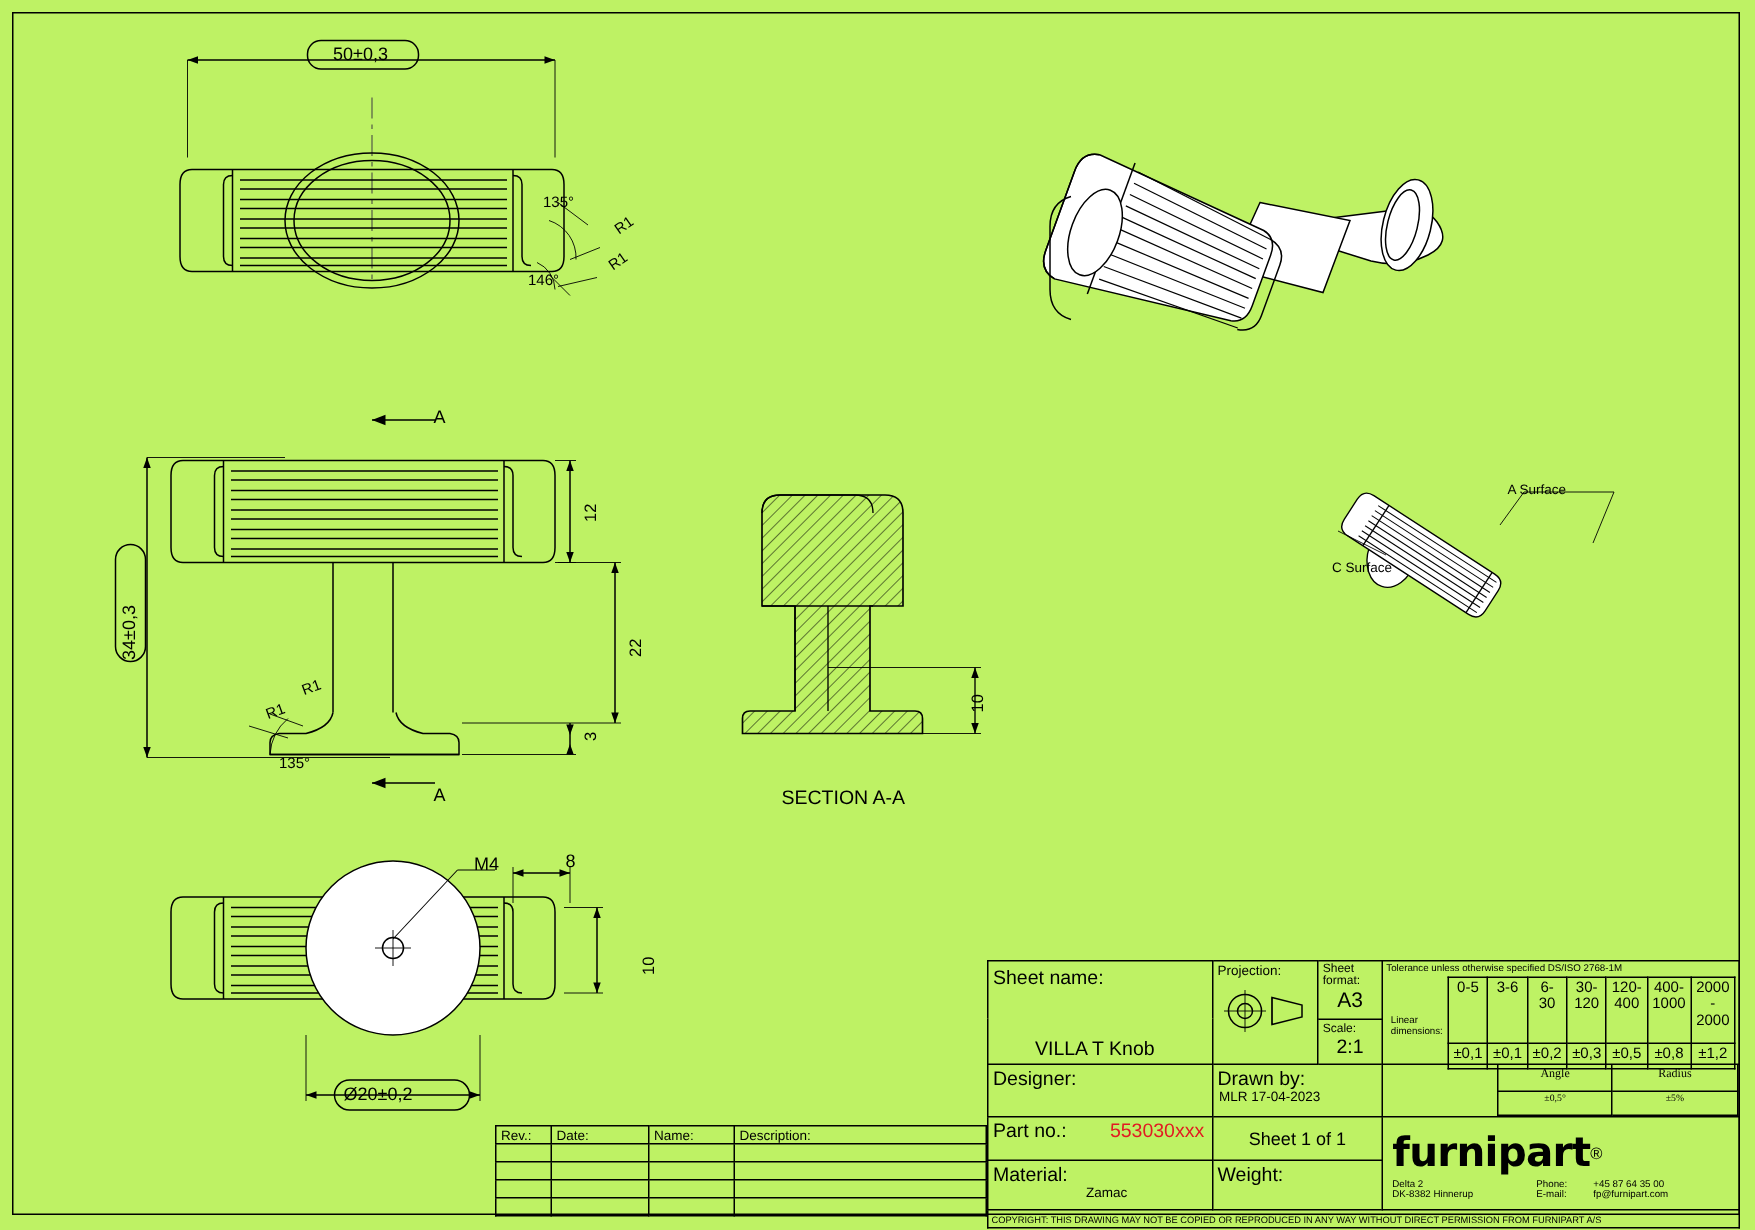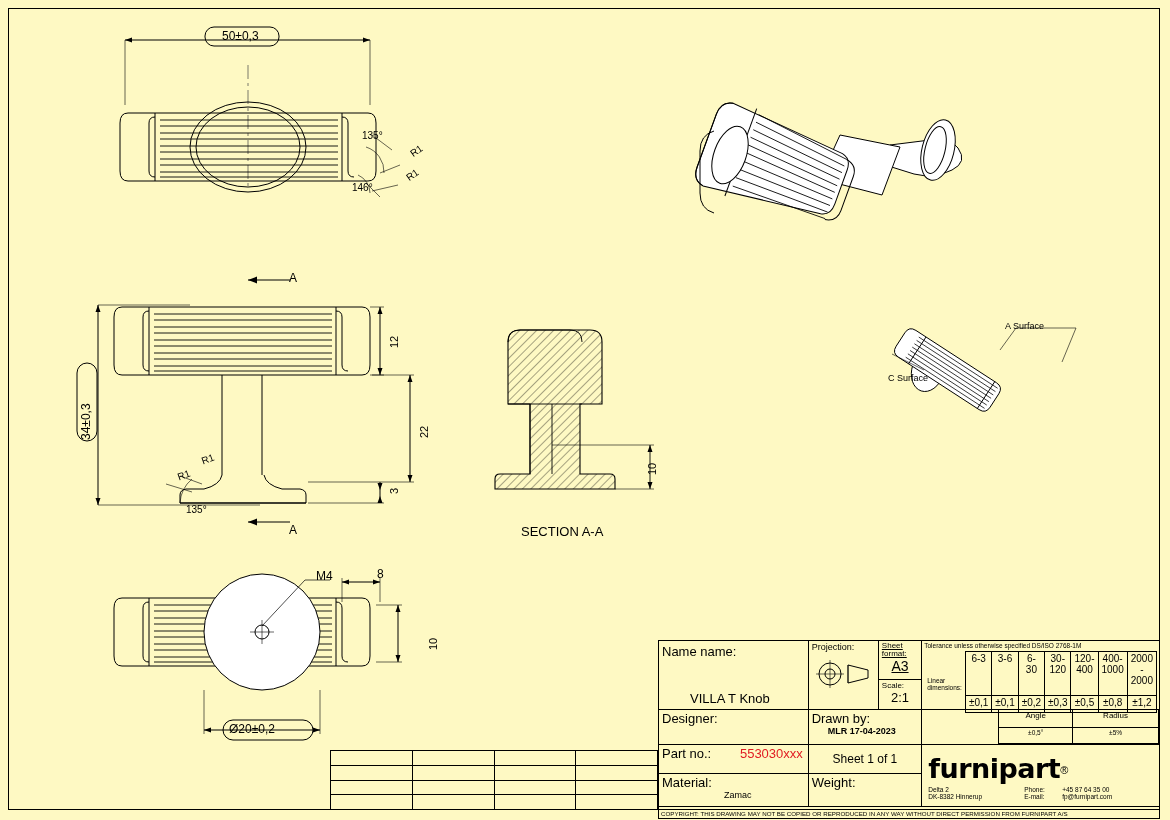--- a/index.html
+++ b/index.html
@@ -1,17 +1,17 @@
 <!DOCTYPE html>
 <html><head>
 <meta charset="utf-8">
 <style>
   html,body{margin:0;padding:0;background:#ffffff;}
   body{width:1170px;height:820px;font-family:"Liberation Sans",sans-serif;color:#000;}
-  #sheet{position:relative;width:1170px;height:820px;overflow:hidden;background:#fef9c3;}
+  #sheet{position:relative;width:1170px;height:820px;overflow:hidden;background:#bef264;}
   .border{position:absolute;left:8px;top:8px;width:1152px;height:802px;border:1px solid #000;box-sizing:border-box;}
   .abs{position:absolute;}
   svg{display:block;}
   .t{position:absolute;font-size:11px;line-height:1.1;white-space:nowrap;}
   .t9{font-size:9px;}
   .t8{font-size:8px;}
   .t10{font-size:10px;}
   .t12{font-size:12px;}
   .t13{font-size:13px;}
   .rot{transform-origin:left top;}
@@ -297,20 +297,26 @@
       <line x1="196" y1="8" x2="182" y2="42" stroke-width="0.6"></line>
       <line x1="44" y1="50" x2="12" y2="34" stroke-width="0.6"></line>
     </g>
   </svg>
   <div class="t t9" style="left:1005px;top:322px;">A Surface</div>
   <div class="t t9" style="left:888px;top:374px;">C Surface</div>
 
   <div id="revtable">
     <table>
       <tbody>
+          <tr>
+        <td style="width:30px">Rev.:</td>
+        <td style="width:58px">Date:</td>
+        <td style="width:50px">Name:</td>
+        <td>Description:</td>
+      </tr>
       <tr>
             <td></td>
             <td></td>
             <td></td>
             <td></td>
           </tr>
       <tr>
             <td></td>
             <td></td>
             <td></td>
@@ -331,53 +337,53 @@
     </tbody>
       </table>
   </div>
 
   <div id="titleblock">
     <table>
 
       <tbody>
           <tr>
         <td rowspan="2" style="width:178px;height:66px;">
-          <div class="t13" style="position:relative;font-size:13px;margin-top:2px;">Name name:</div>
+          <div class="t13" style="position:relative;font-size:13px;margin-top:2px;">Sheet name:</div>
           <div style="position:relative;font-size:13px;margin-top:32px;margin-left:28px;">VILLA T Knob</div>
         </td>
         <td rowspan="2" style="width:64px;" class="ctr">
           <div class="t9" style="position:relative;font-size:9px;text-align:left;">Projection:</div>
           <svg width="62" height="42">
             <g fill="none" stroke="#000" stroke-width="1">
               <circle cx="18" cy="22" r="11"></circle>
               <circle cx="18" cy="22" r="5"></circle>
               <line x1="4" y1="22" x2="32" y2="22" stroke-width="0.6"></line>
               <line x1="18" y1="8" x2="18" y2="36" stroke-width="0.6"></line>
               <path d="M36 13 l20 5 v8 l-20 5 z"></path>
               <line x1="36" y1="13" x2="36" y2="31" stroke-width="0.6"></line>
             </g>
           </svg>
         </td>
-        <td style="width:44px;text-decoration:underline;" class="ctr">
+        <td style="width:44px;" class="ctr">
           <div class="t8" style="font-size:8px;line-height:1.0;text-align:left;">Sheet format:</div>
           <div style="font-size:14px;">A3</div>
         </td>
         <td rowspan="2" style="width:216px;padding:1px 2px;">
           <div style="font-size:6.5px;">Tolerance unless otherwise specified DS/ISO 2768-1M</div>
           <table style="width:100%;border-collapse:collapse;margin-top:2px;">
             <tbody>
                   <tr>
               <td rowspan="2" style="border:none;font-size:6.5px;width:56px;vertical-align:middle;">
                 <span>Linear dimensions:</span>
               </td>
               <td style="border:none;padding:0;">
                 <table class="tol-table">
                   <tbody>
                           <tr>
-                    <td>6-3</td>
+                    <td>0-5</td>
                     <td>3-6</td>
                     <td>6-30</td>
                     <td>30-120</td>
                     <td>120-400</td>
                     <td>400-1000</td>
                     <td>2000 - 2000</td>
                   </tr>
                   <tr>
                     <td>±0,1</td>
                     <td>±0,1</td>
@@ -406,24 +412,24 @@
         </td>
       </tr>
 
       <tr>
         <td style="height:32px;">
           <div style="font-size:13px;">Designer:</div>
           <div style="font-size:10px;margin-left:28px;"></div>
         </td>
         <td colspan="2">
           <div style="font-size:13px;">Drawn by:</div>
-          <div style="font-size:9px;margin-left:16px;font-weight:bold;">MLR 17-04-2023</div>
+          <div style="font-size:9px;margin-left:1px;">MLR 17-04-2023</div>
         </td>
         <td rowspan="1" style="padding:0;">
-          <table style="width:100%;border-collapse:collapse;font-size:8px;">
+          <table style="width:100%;border-collapse:collapse;font-size:8px;font-family:Liberation Serif, serif;">
             <tbody>
                   <tr>
               <td style="border:none;width:70px;"></td>
               <td style="border-bottom:1px solid #000;border-left:1px solid #000;border-top:none;border-right:1px solid #000;text-align:center;">Angle</td>
               <td style="border-bottom:1px solid #000;border-right:1px solid #000;border-top:none;text-align:center;">Radius</td>
             </tr>
             <tr>
               <td style="border:none;"></td>
               <td style="border:1px solid #000;text-align:center;font-size:6.5px;">±0,5°</td>
               <td style="border:1px solid #000;text-align:center;font-size:6.5px;">±5%</td>

